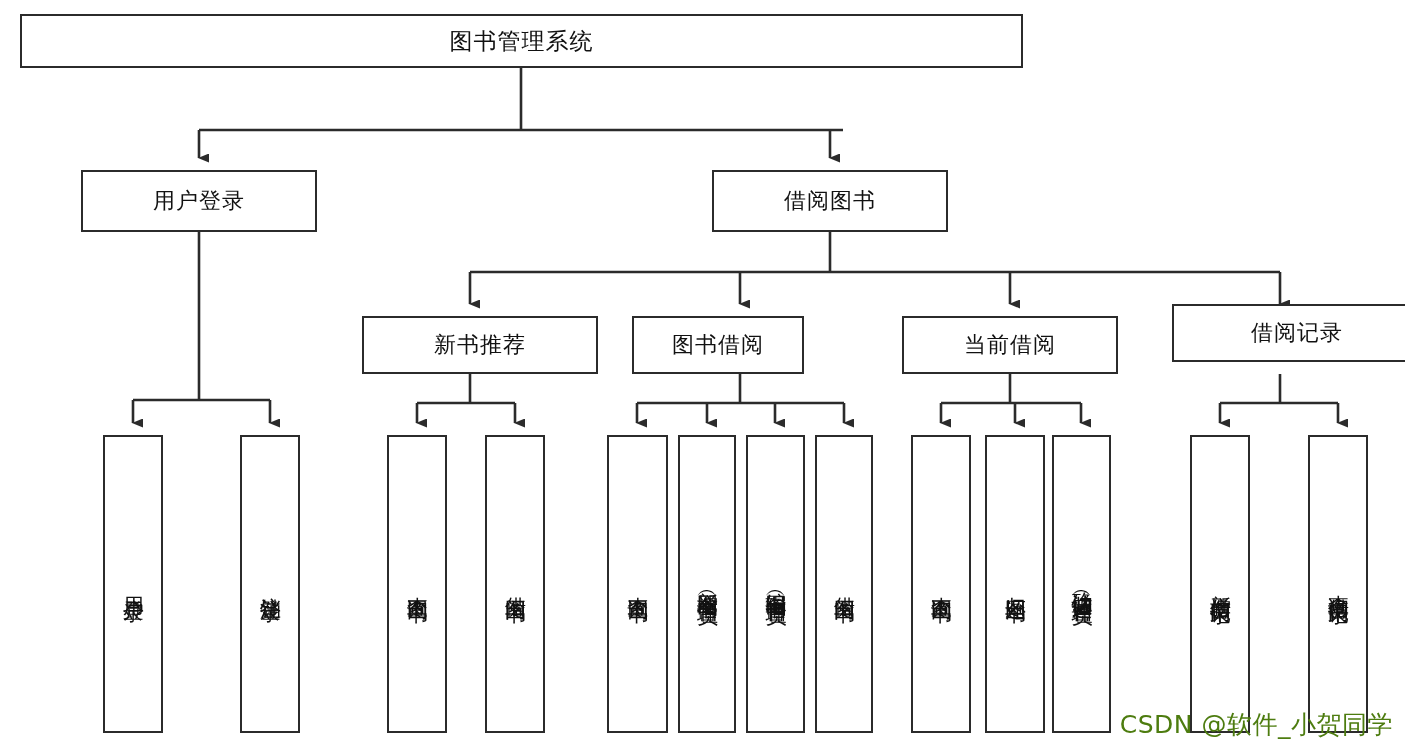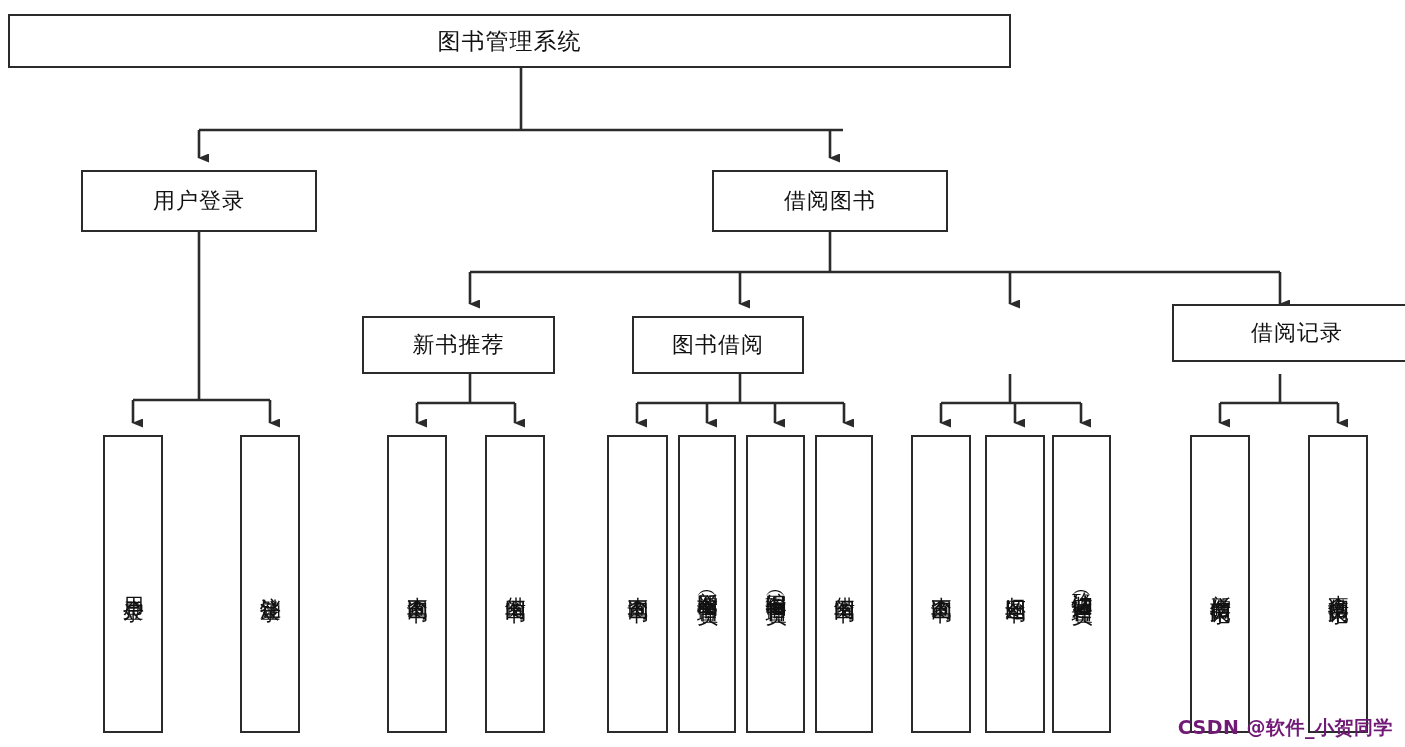--- a/index.html
+++ b/index.html
@@ -63,27 +63,26 @@
     text-orientation: upright;
     font-size: 21px;
     line-height: 1.18;
     letter-spacing: 2px;
     max-height: 100%;
   }
   .watermark {
     position: absolute;
     right: 12px;
     bottom: 6px;
-    font-size: 19px;
-    color: #701a75;
+    font-size: 25px;
+    color: #4d7c0f;
     font-family: "DejaVu Sans", "Liberation Sans", sans-serif;
     letter-spacing: 0.5px;
     white-space: nowrap;
     pointer-events: none;
-    font-weight: bold;
   }
 </style>
 </head>
 <body>
 
 <div id="diagram-root">
 
   <svg class="diagram-canvas" viewBox="0 0 1405 747" xmlns="http://www.w3.org/2000/svg">
     <defs>
       <marker id="arrowhead" markerWidth="9" markerHeight="11" refX="4.5" refY="10" orient="auto" markerUnits="userSpaceOnUse">
@@ -142,40 +141,43 @@
     </g>
 
     <g stroke="#2b2b2b" stroke-width="2.6" fill="none">
       <path d="M 1280 374 L 1280 403"></path>
       <path d="M 1220 403 L 1338 403"></path>
       <path d="M 1220 403 L 1220 423" marker-end="url(#arrowhead)"></path>
       <path d="M 1338 403 L 1338 423" marker-end="url(#arrowhead)"></path>
     </g>
   </svg>
 
-  <div class="node-box level-root" style="left:8px; top:14px; width:1003px; height:54px;">
+  <div class="node-box level-root" style="left:20px; top:14px; width:1003px; height:54px;">
     <span class="node-label">图书管理系统</span>
   </div>
 
   <div class="node-box level-1" style="left:81px; top:170px; width:236px; height:62px;">
     <span class="node-label">用户登录</span>
   </div>
 
   <div class="node-box level-1" style="left:712px; top:170px; width:236px; height:62px;">
     <span class="node-label">借阅图书</span>
   </div>
 
-  <div class="node-box level-2" style="left:362px; top:316px; width:193px; height:58px;">
+  <div class="node-box level-2" style="left:362px; top:316px; width:236px; height:58px;">
     <span class="node-label">新书推荐</span>
   </div>
 
   <div class="node-box level-2" style="left:632px; top:316px; width:172px; height:58px;">
     <span class="node-label">图书借阅</span>
   </div>
 
+  <div class="node-box level-2" style="left:902px; top:316px; width:216px; height:58px;">
+    <span class="node-label">当前借阅</span>
+  </div>
 
   <div class="node-box level-2" style="left:1172px; top:304px; width:250px; height:58px;text-align:right;">
     <span class="node-label">借阅记录</span>
   </div>
 
   <div class="leaf-box" style="left:103px; top:435px; width:60px; height:298px;">
     <span class="node-label">用户登录</span>
   </div>
 
   <div class="leaf-box" style="left:240px; top:435px; width:60px; height:298px;">

